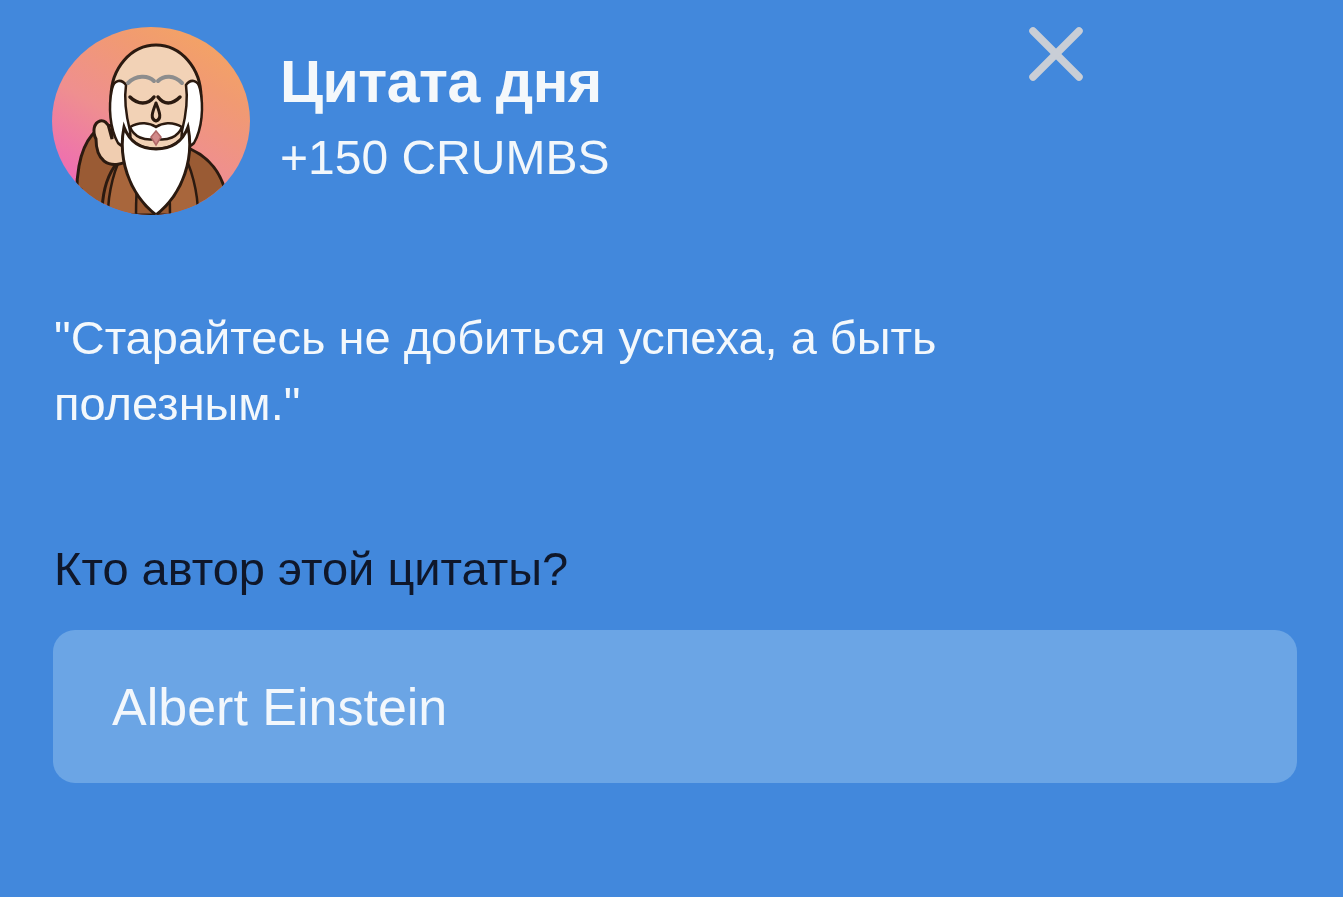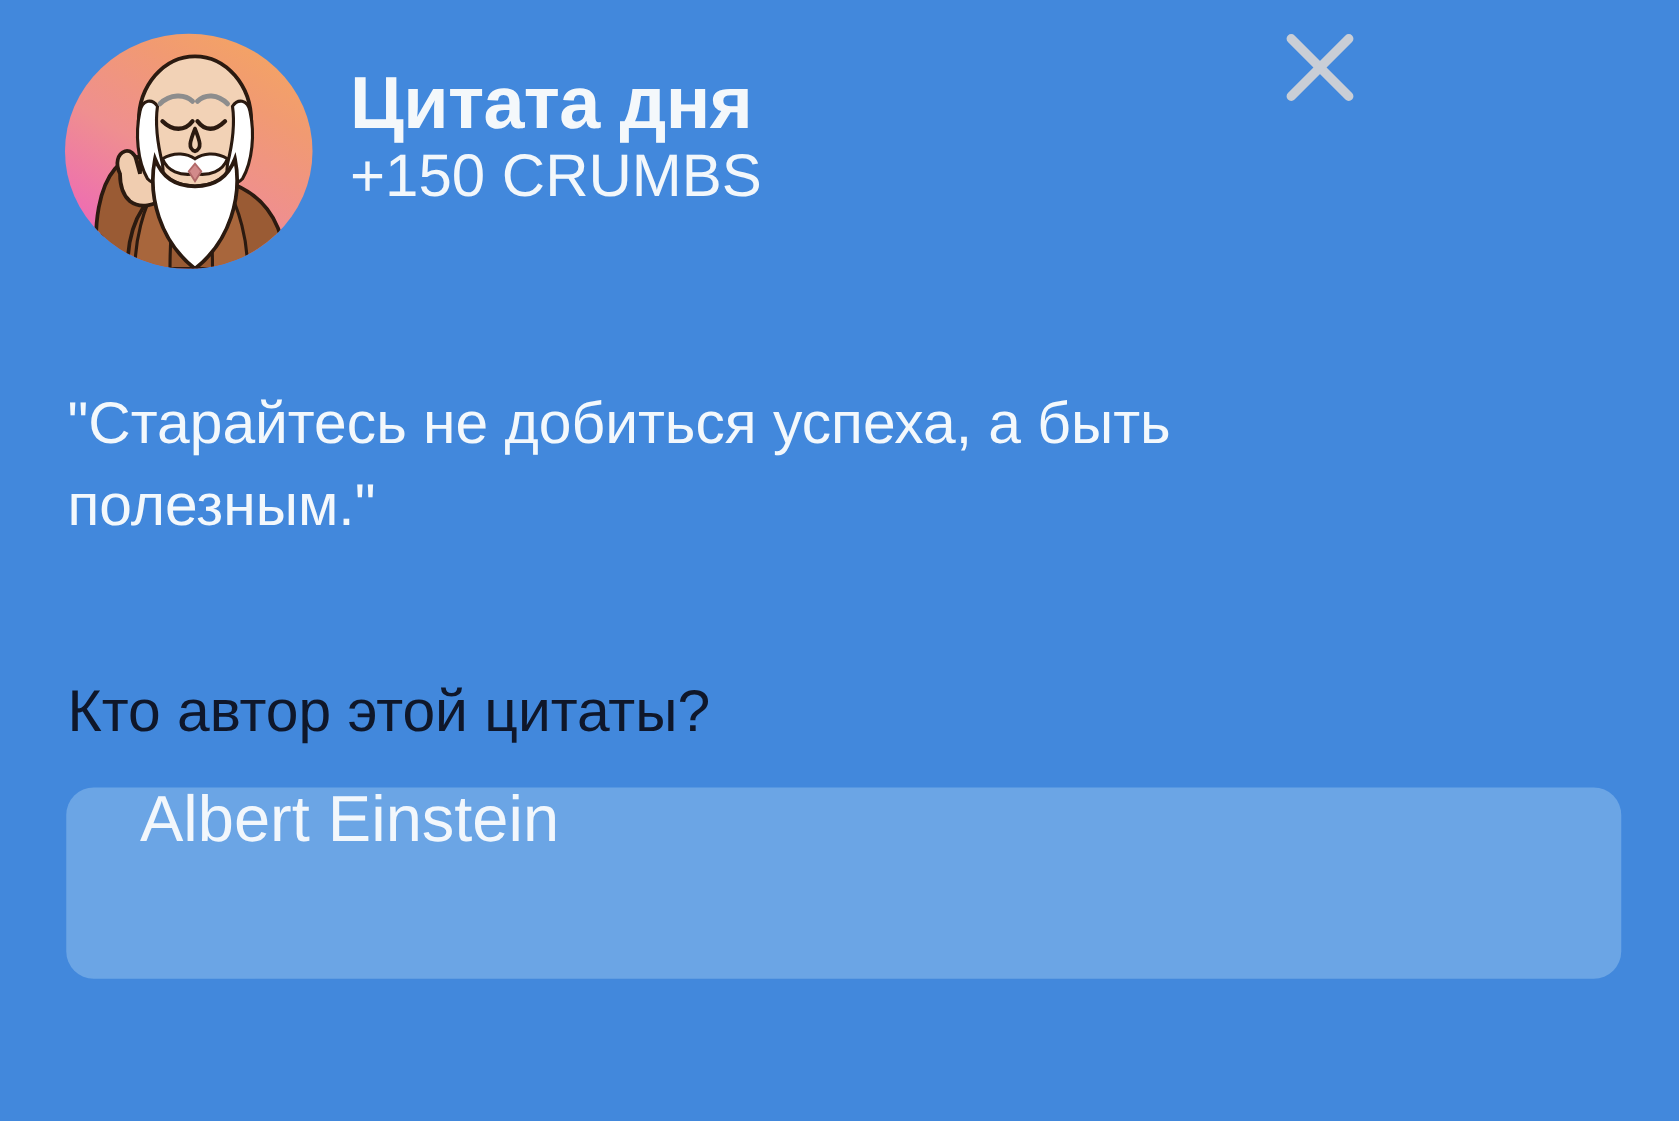--- a/index.html
+++ b/index.html
@@ -59,21 +59,21 @@
     color: #f4f8fb;
     line-height: 1.0;
     letter-spacing: -0.5px;
     white-space: nowrap;
   }
   .subtitle {
     font-size: 48px;
     font-weight: normal;
     color: #f2f7fb;
     line-height: 1.0;
-    margin-top: 6px;
+    margin-top: 22px;
     white-space: nowrap;
   }
 
   
   .close-btn {
     position: absolute;
     right: 56px;
     top: 22px;
     width: 64px;
     height: 64px;
@@ -112,21 +112,21 @@
     width: 1244px;
     display: flex;
     flex-direction: column;
     gap: 18px;
   }
   .option {
     height: 153px;
     border-radius: 22px;
     background: #6ba5e5;
     display: flex;
-    align-items: flex-start;
+    align-items: center;
     padding-left: 59px;
     box-sizing: border-box;
     cursor: pointer;
   }
   .option-label {
     font-size: 52px;
     color: #f2f7fc;
     line-height: 1;
   }
 </style>

